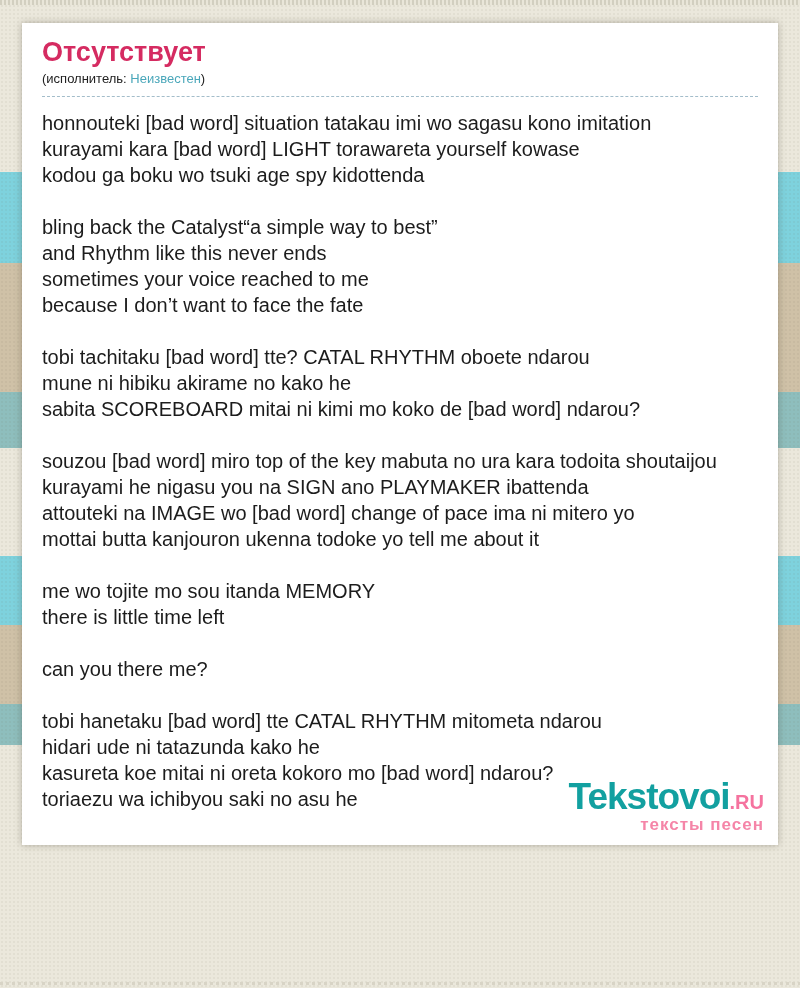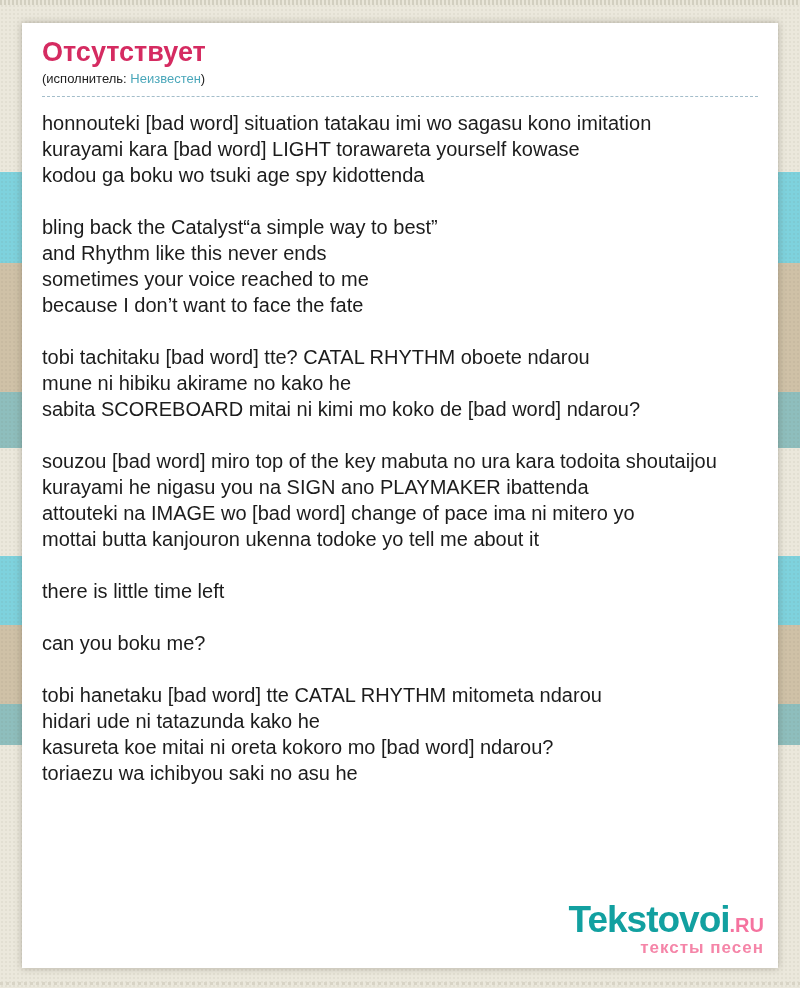--- a/index.html
+++ b/index.html
@@ -30,21 +30,21 @@
   }
   .top-dotted{
     position:absolute;left:0;top:0;width:800px;height:5px;
     background:repeating-linear-gradient(90deg,#d2cfc0 0 2px,#e9e6d9 2px 4px);
   }
   .bottom-dotted{
     position:absolute;left:0;top:982px;width:800px;height:3px;
     background:repeating-linear-gradient(90deg,#d8d4c6 0 3px,rgba(0,0,0,0) 3px 6px);
   }
   .card{
-    position:absolute;left:22px;top:23px;width:756px;height:945px;
+    position:absolute;left:22px;top:23px;width:756px;height:822px;
     background:#ffffff;
     box-shadow:0 0 7px rgba(60,55,40,.35);
     box-sizing:border-box;
     padding:14px 20px 0 20px;
   }
   .page-title{
     margin:0 0 3px 0;
     font-size:27px;font-weight:bold;color:#d52b61;line-height:1.15;
   }
   .subtitle{
@@ -99,24 +99,25 @@
         <div class="line">mune ni hibiku akirame no kako he</div>
         <div class="line">sabita SCOREBOARD mitai ni kimi mo koko de [bad word] ndarou?</div>
       </div>
       <div class="verse">
         <div class="line">souzou [bad word] miro top of the key mabuta no ura kara todoita shoutaijou</div>
         <div class="line">kurayami he nigasu you na SIGN ano PLAYMAKER ibattenda</div>
         <div class="line">attouteki na IMAGE wo [bad word] change of pace ima ni mitero yo</div>
         <div class="line">mottai butta kanjouron ukenna todoke yo tell me about it</div>
       </div>
       <div class="verse">
+        <div class="line">me wo tojite mo sou itanda MEMORY</div>
         <div class="line">there is little time left</div>
       </div>
       <div class="verse">
-        <div class="line">can you boku me?</div>
+        <div class="line">can you there me?</div>
       </div>
       <div class="verse">
         <div class="line">tobi hanetaku [bad word] tte CATAL RHYTHM mitometa ndarou</div>
         <div class="line">hidari ude ni tatazunda kako he</div>
         <div class="line">kasureta koe mitai ni oreta kokoro mo [bad word] ndarou?</div>
         <div class="line">toriaezu wa ichibyou saki no asu he</div>
       </div>
     </div>
 
   <div class="logo">

